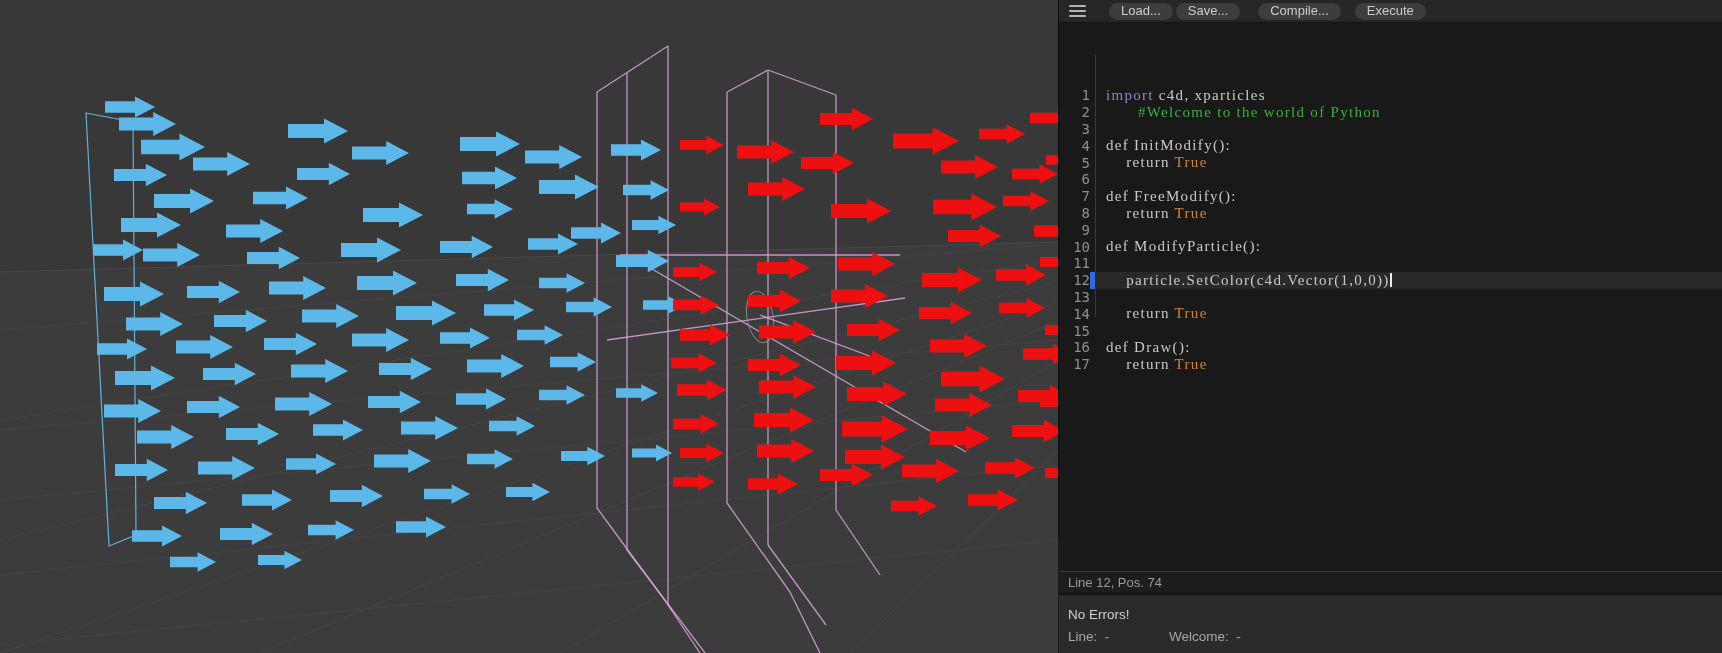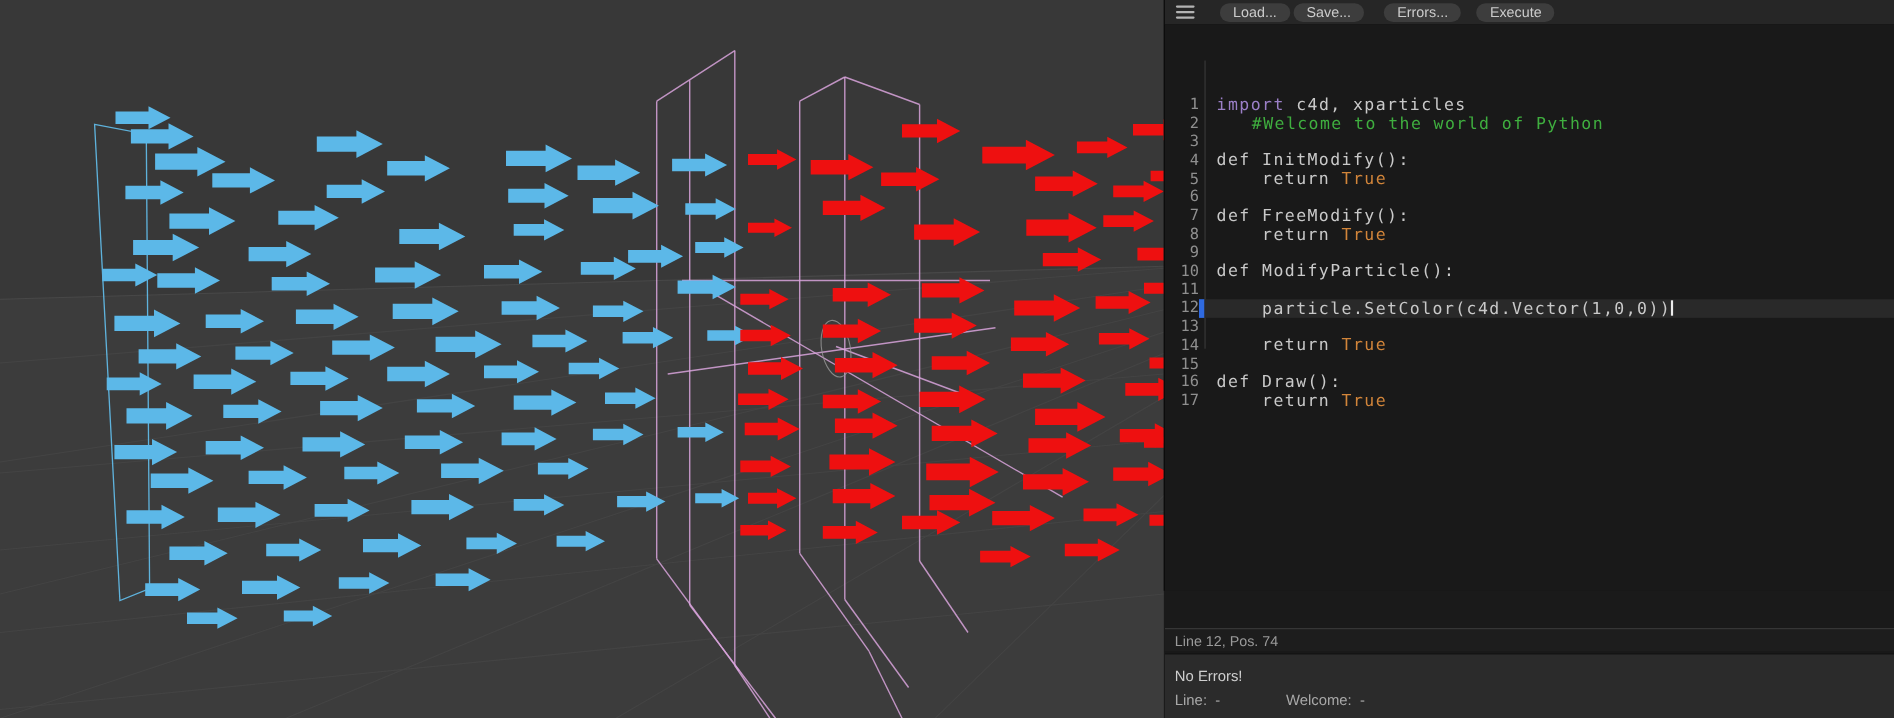--- a/index.html
+++ b/index.html
@@ -18,21 +18,21 @@
         color:var(--button_text);font-size:13px;border:none;cursor:pointer;font-family:"Liberation Sans",sans-serif;}
   .pill.mL2{margin-left:3px}.pill.mL18{margin-left:18px}.pill.mL14{margin-left:14px}
   
   #code{position:absolute;left:0;top:22px;right:0;bottom:82px;padding-top:11px;
         font-family:"DejaVu Sans Mono","Liberation Mono",monospace;font-size:15px;letter-spacing:1.3px;
         white-space:pre;cursor:text;overflow:hidden;}
   #gutterline{position:absolute;left:36px;top:33px;height:262px;width:1px;background:#3a3a3a;}
   .row{display:flex;height:16.8px;align-items:center;position:relative;}
   .num{width:31px;flex:none;text-align:right;color:var(--linenum);font-size:14px;letter-spacing:0;}
   .bm{width:5px;height:16.8px;flex:none;}
-  .txt{flex:1;padding-left:11px;height:16.8px;line-height:16.8px;}
+  .txt{flex:1;padding-left:11px;height:16.8px;line-height:16.8px;font-family:Liberation Serif, serif;}
   .row.current .txt{background:#292929;}
   .row.current .bm{background:var(--bookmark);}
   .k{color:var(--keyword);} .c{color:var(--comment);margin-left:32px;} .b{color:var(--bool);margin-top:40px;} .p{color:var(--plain);}
   #cursor{display:inline-block;width:2px;height:14px;background:#ececec;vertical-align:-2px;}
   
   #statusrow{position:absolute;left:0;right:0;top:571px;height:21px;background:#1d1d1d;
              border-top:1px solid #3a3a3a;color:#9a9a9a;font-size:13px;line-height:21px;padding-left:9px;box-sizing:border-box;}
   #bottom{position:absolute;left:0;right:0;top:593px;height:60px;background:#2b2b2b;border-top:2px solid #141414;box-sizing:border-box;}
   #noerrors{position:absolute;left:9px;top:12px;color:#cfcfcf;font-size:13.5px;}
   #lineinfo{position:absolute;left:9px;top:34px;color:#a8a8a8;font-size:13.5px;}
@@ -236,21 +236,21 @@
 <div id="panel">
   <div id="toolbar">
     <div id="hamburger">
         <div></div>
         <div></div>
         <div></div>
       </div>
     <span id="toolbar-buttons" style="display:flex;align-items:center;">
         <button class="pill mL14">Load...</button>
         <button class="pill mL2">Save...</button>
-        <button class="pill mL18">Errors...</button>
+        <button class="pill mL18">Compile...</button>
         <button class="pill mL14">Execute</button>
       </span>
   </div>
 
   <div id="code">
     <div id="gutterline"></div>
     <div id="code-lines"><div class="row"><span class="num">1</span><span class="bm"></span><span class="txt"><span class="k">import</span><span class="p"> c4d, xparticles</span></span></div><div class="row"><span class="num">2</span><span class="bm"></span><span class="txt"><span class="c">#Welcome to the world of Python</span></span></div><div class="row"><span class="num">3</span><span class="bm"></span><span class="txt"></span></div><div class="row"><span class="num">4</span><span class="bm"></span><span class="txt"><span class="p">def InitModify():</span></span></div><div class="row"><span class="num">5</span><span class="bm"></span><span class="txt"><span class="p">    return </span><span class="b">True</span></span></div><div class="row"><span class="num">6</span><span class="bm"></span><span class="txt"></span></div><div class="row"><span class="num">7</span><span class="bm"></span><span class="txt"><span class="p">def FreeModify():</span></span></div><div class="row"><span class="num">8</span><span class="bm"></span><span class="txt"><span class="p">    return </span><span class="b">True</span></span></div><div class="row"><span class="num">9</span><span class="bm"></span><span class="txt"></span></div><div class="row"><span class="num">10</span><span class="bm"></span><span class="txt"><span class="p">def ModifyParticle():</span></span></div><div class="row"><span class="num">11</span><span class="bm"></span><span class="txt"></span></div><div class="row current"><span class="num">12</span><span class="bm"></span><span class="txt"><span class="p">    particle.SetColor(c4d.Vector(1,0,0))</span><span id="cursor"></span></span></div><div class="row"><span class="num">13</span><span class="bm"></span><span class="txt"></span></div><div class="row"><span class="num">14</span><span class="bm"></span><span class="txt"><span class="p">    return </span><span class="b">True</span></span></div><div class="row"><span class="num">15</span><span class="bm"></span><span class="txt"></span></div><div class="row"><span class="num">16</span><span class="bm"></span><span class="txt"><span class="p">def Draw():</span></span></div><div class="row"><span class="num">17</span><span class="bm"></span><span class="txt"><span class="p">    return </span><span class="b">True</span></span></div></div>
   </div>
 
   <div id="statusrow">

